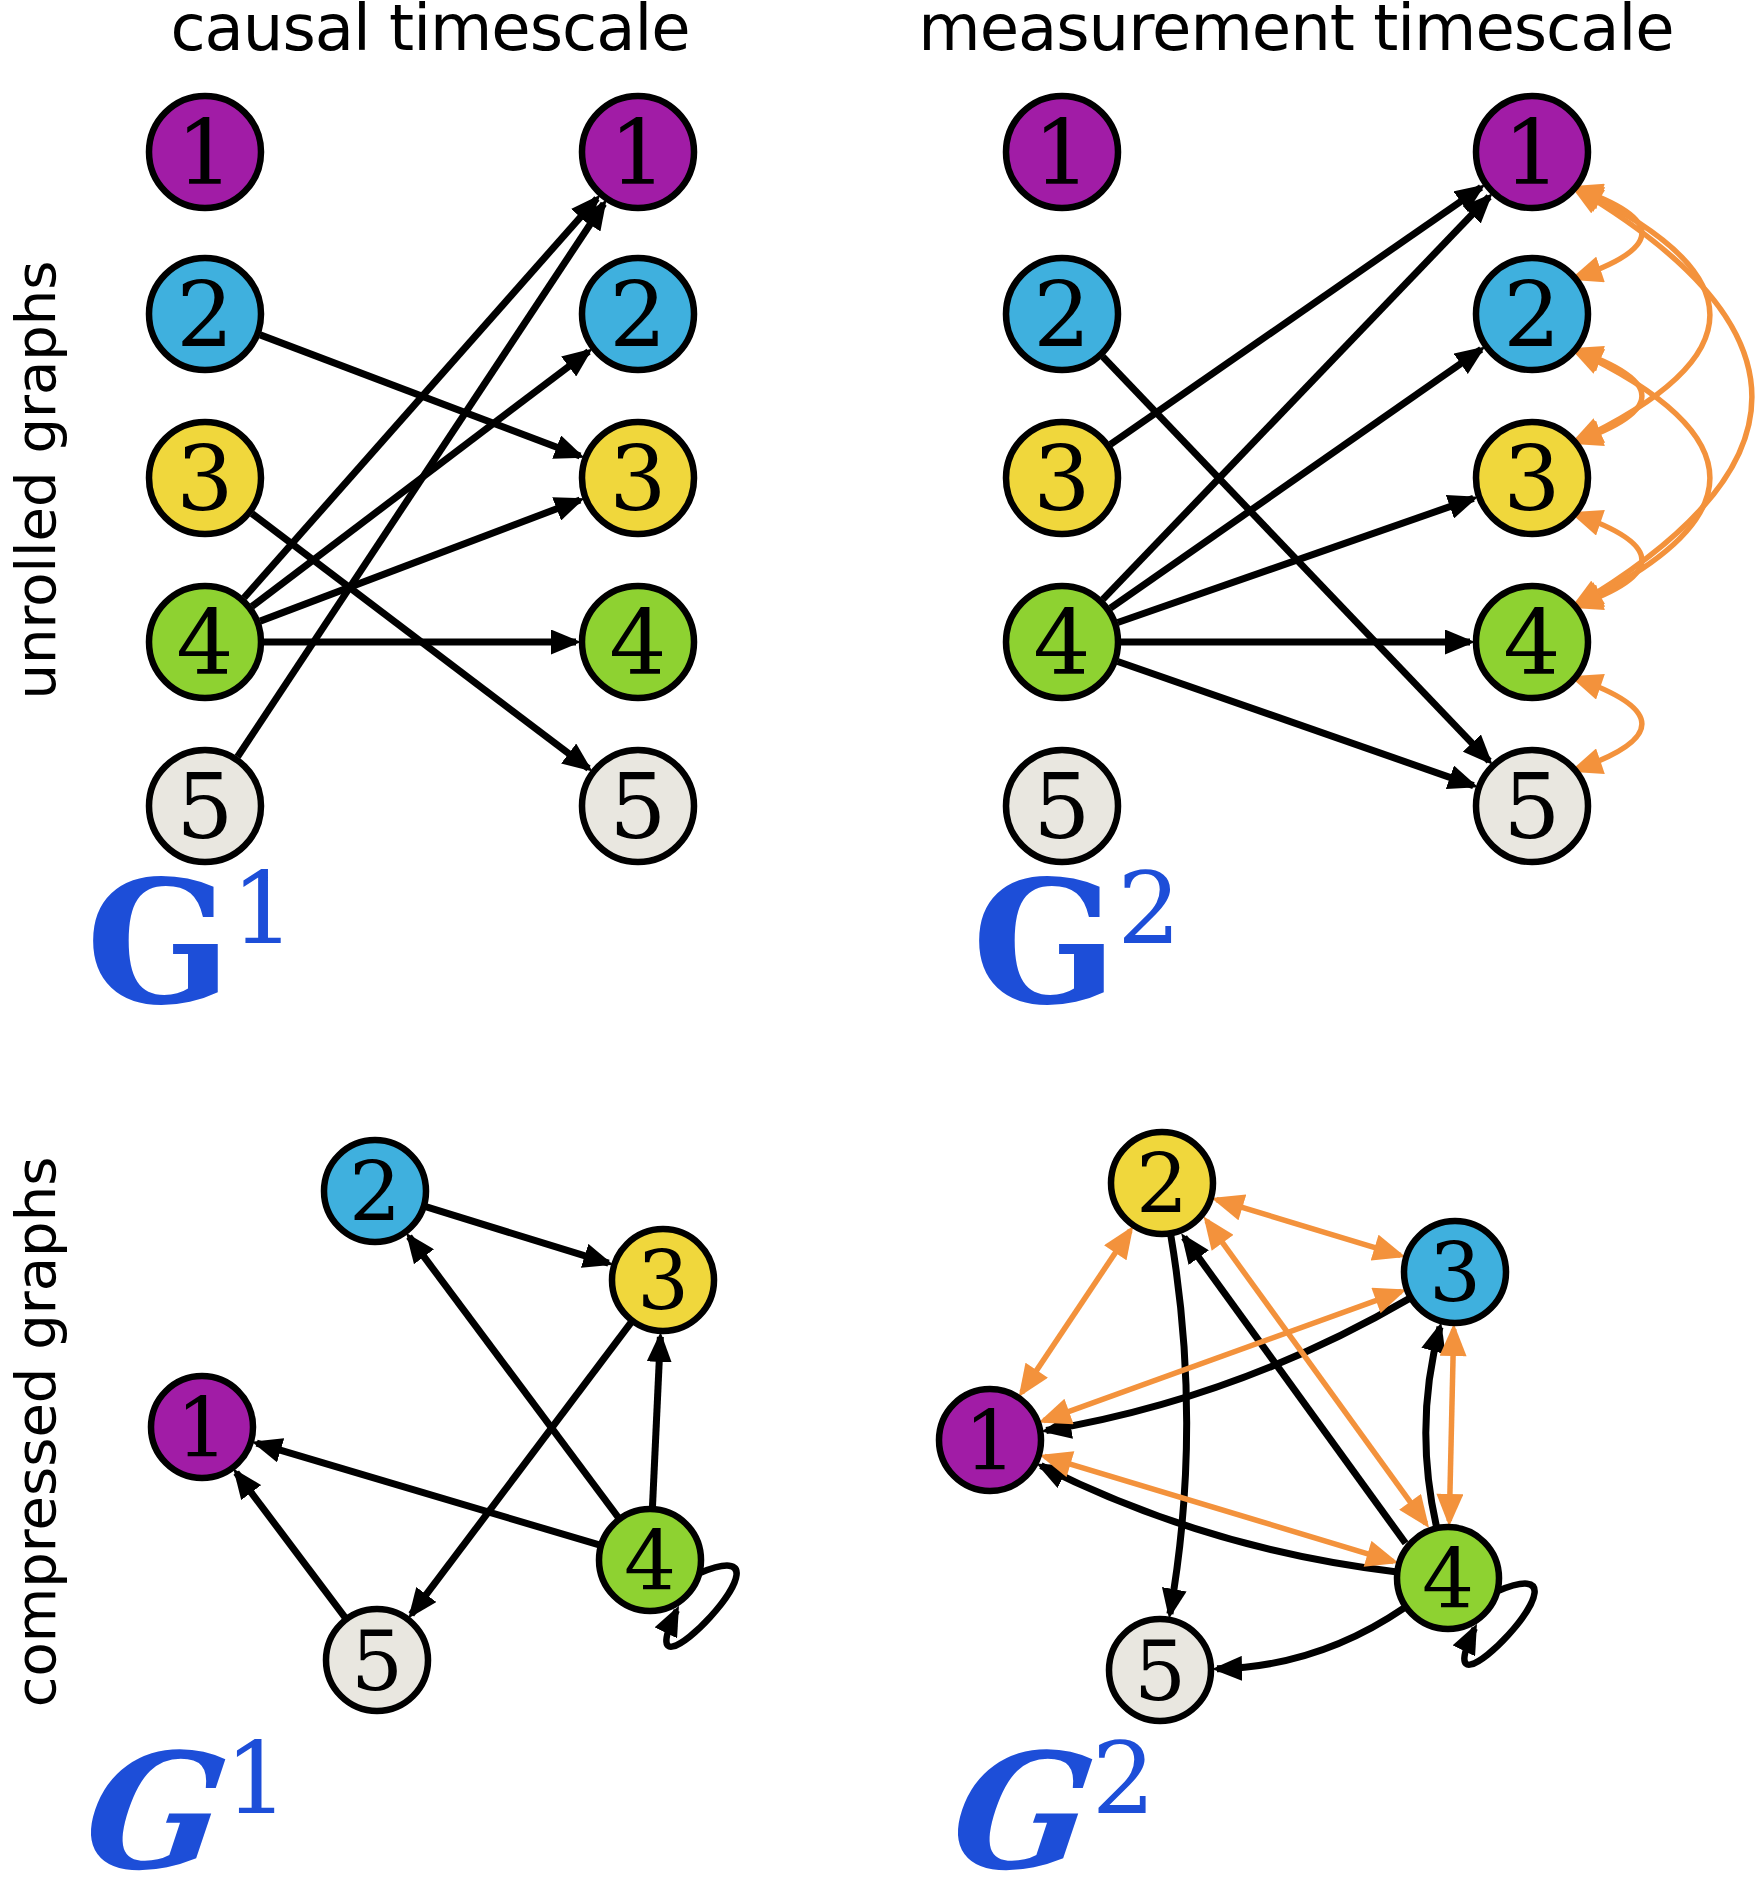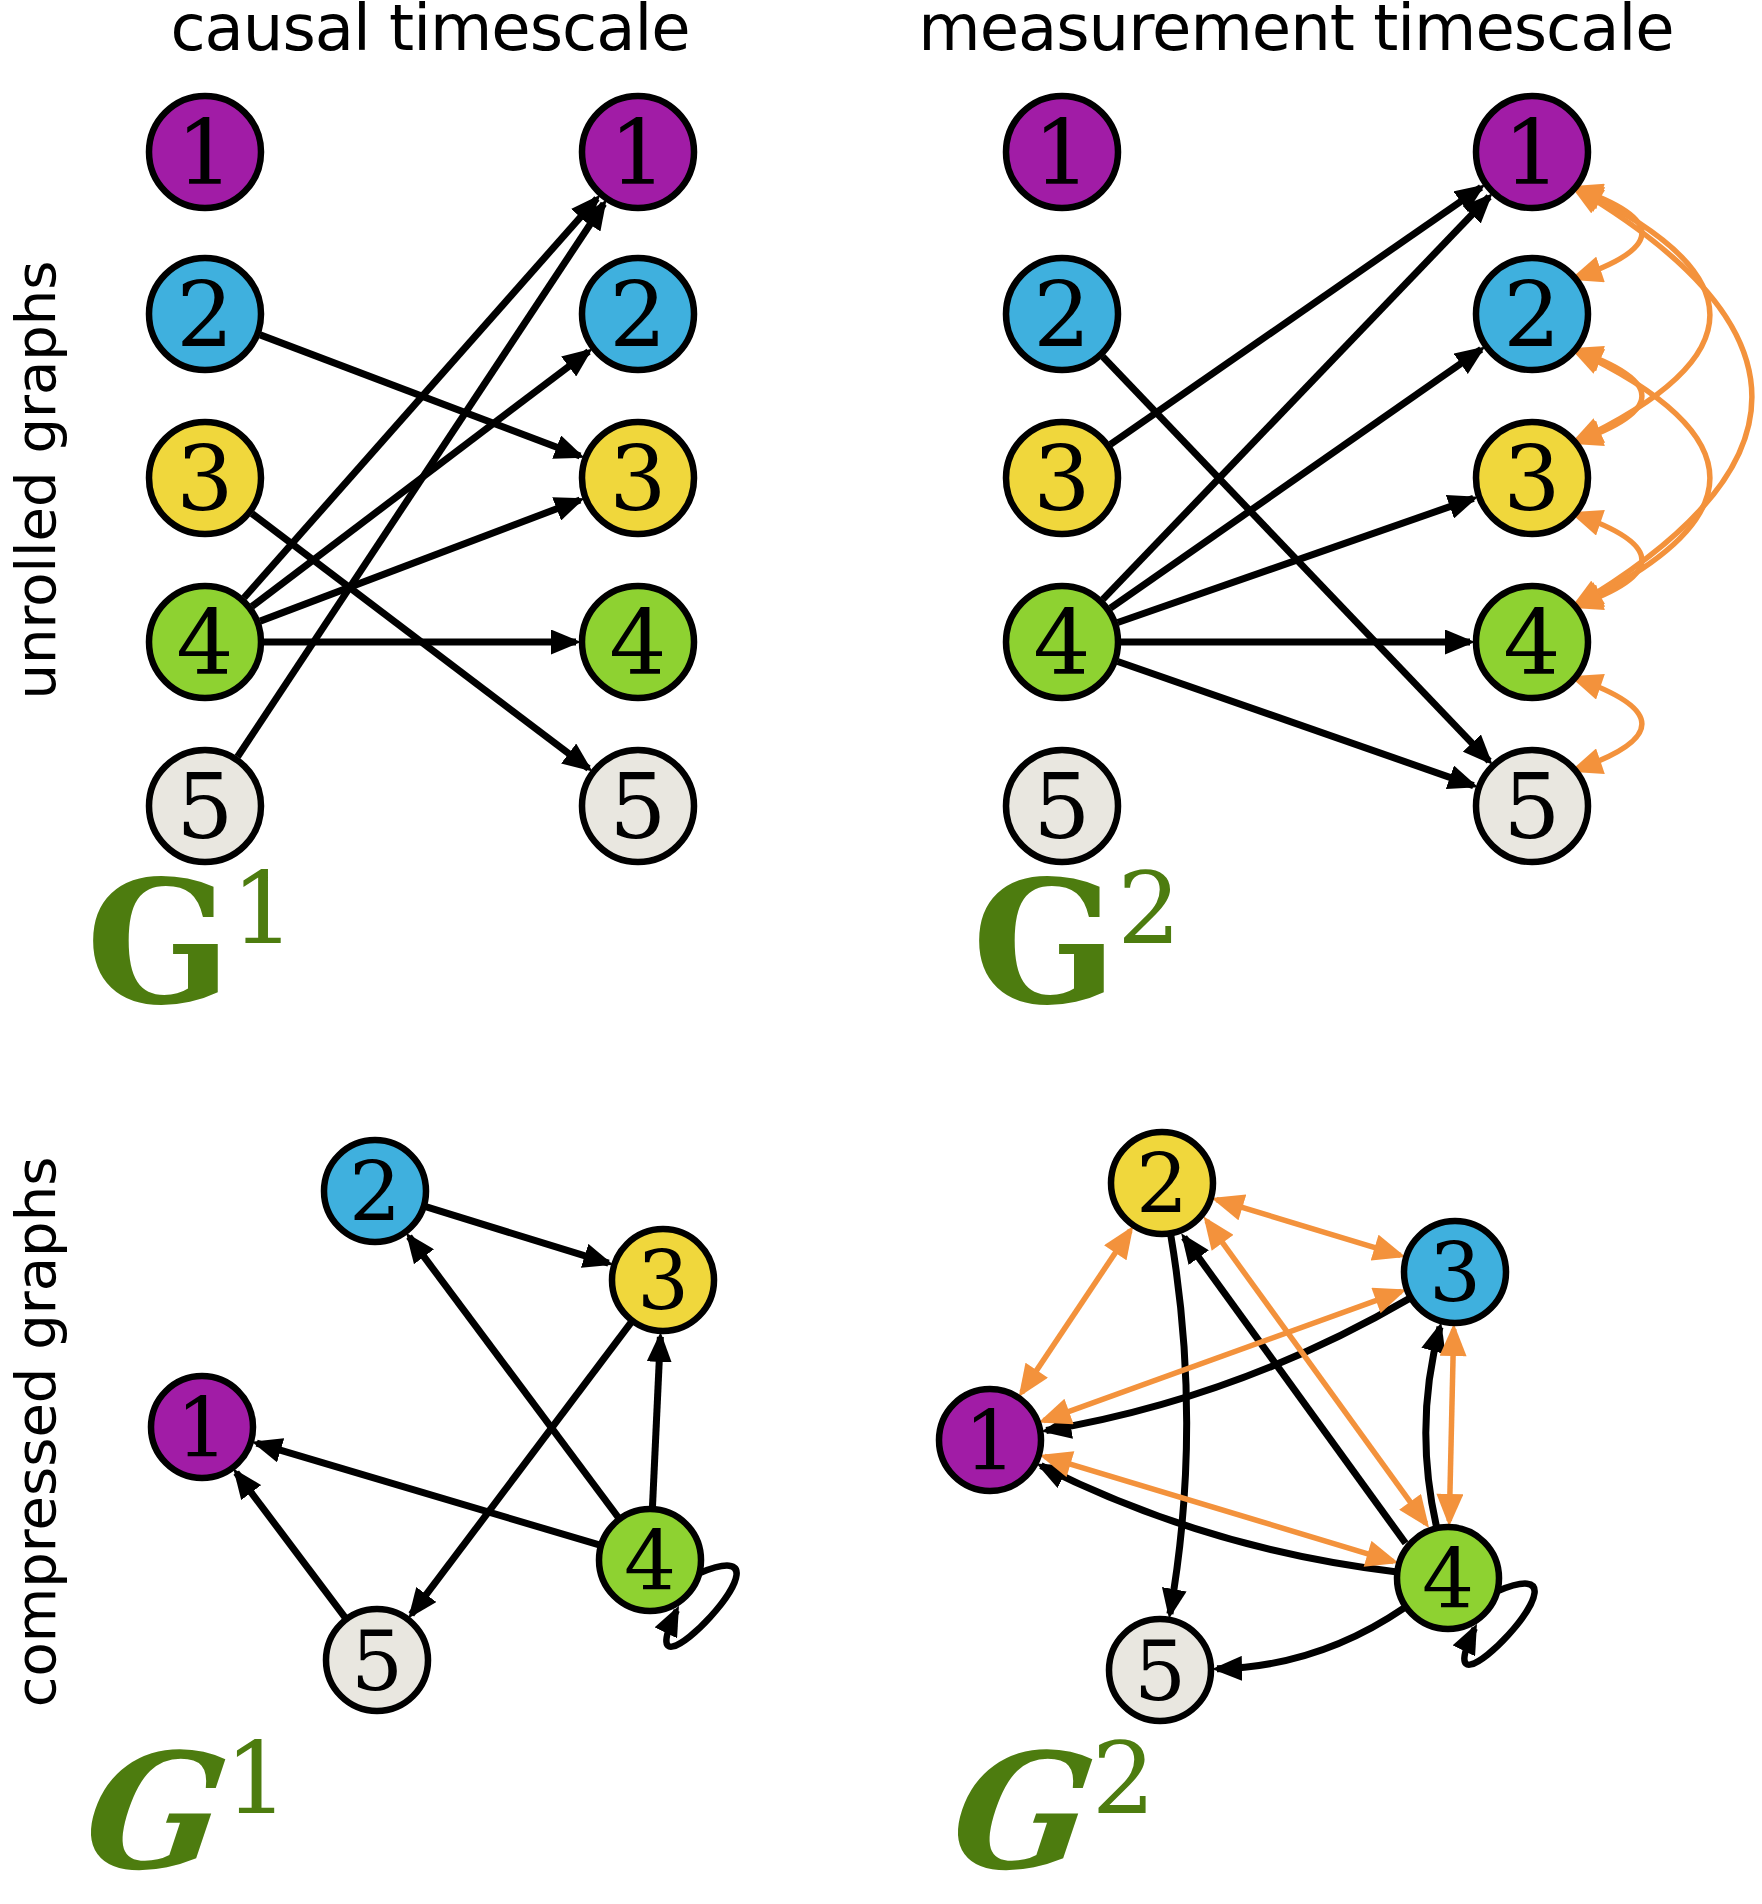--- a/index.html
+++ b/index.html
@@ -3,21 +3,21 @@
 <meta charset="utf-8">
 <style>
   html,body{margin:0;padding:0;background:#ffffff;}
   #fig{position:relative;width:1762px;height:1904px;background:#fff;overflow:hidden;
        font-family:"DejaVu Sans",sans-serif;}
   #canvas{position:absolute;left:0;top:0;}
   .title{position:absolute;top:-8px;font-size:64px;color:#000;text-align:center;
          letter-spacing:-1px;line-height:1.15;}
   .side{position:absolute;font-size:56px;color:#000;white-space:nowrap;
         transform-origin:0 0;transform:rotate(-90deg) translateX(-50%);line-height:1;}
-  .glabel{position:absolute;color:#4d7c0f;font-family:"DejaVu Serif",serif;line-height:1;}
+  .glabel{position:absolute;color:#1d4ed8;font-family:"DejaVu Serif",serif;line-height:1;}
   .glabel .g{font-weight:bold;font-size:170px;}
   .glabel .sup{font-size:100px;position:relative;top:-60px;}
   .glabel.script .g{font-weight:bold;font-style:italic;font-size:160px;
         display:inline-block;transform:skewX(-8deg);}
   .glabel.script .sup{font-style:normal;font-weight:normal;top:-55px;}
 </style>
 </head>
 <body>
 
 <div id="fig">

